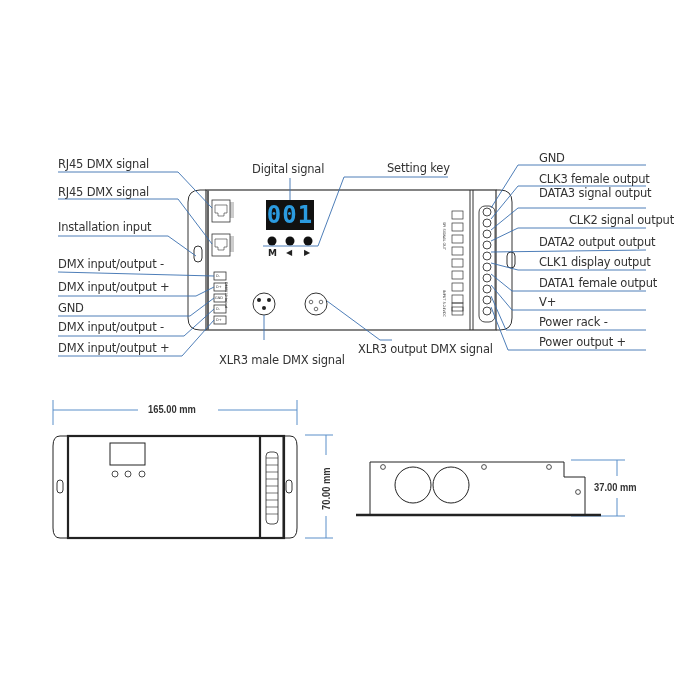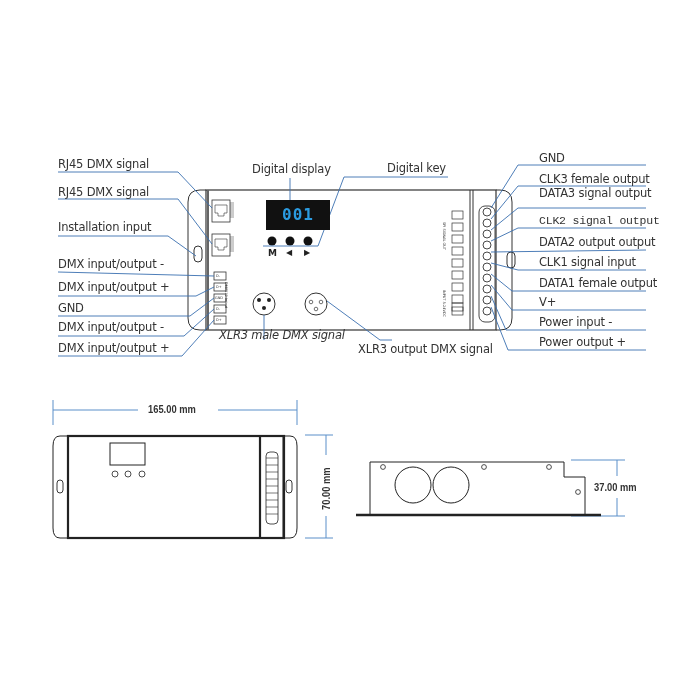--- a/index.html
+++ b/index.html
@@ -1,20 +1,20 @@
 <!DOCTYPE html>
 <html><head>
   <meta charset="utf-8">
   <style>
     html, body { margin:0; padding:0; background:#ffffff; }
     body { width:700px; height:700px; position:relative; overflow:hidden; font-family:"DejaVu Sans", sans-serif; color:#2b2b2b; }
     .lbl { position:absolute; font-size:11.5px; line-height:13px; white-space:nowrap; color:#333; letter-spacing:-0.2px;text-align:right; }
     .dim { position:absolute; font-family:"Liberation Sans", sans-serif; font-weight:bold; font-size:11px; color:#333; white-space:nowrap; transform:scaleX(0.85); transform-origin:left center; }
     svg { position:absolute; left:0; top:0; }
-    .seg { position:absolute; left:266px; top:200px; width:64px; height:30px; background:#111; color:#2b9be0; font-family:"DejaVu Sans Mono", monospace; font-weight:bold; font-size:16px; line-height:30px; text-align:center; letter-spacing:1px; }
+    .seg { position:absolute; left:266px; top:200px; width:48px; height:30px; background:#111; color:#2b9be0; font-family:"DejaVu Sans Mono", monospace; font-weight:bold; font-size:24px; line-height:30px; text-align:center; letter-spacing:1px; }
     .keylbl { position:absolute; font-size:9px; font-weight:bold; color:#222; }
     .tiny { position:absolute; font-size:3.5px; color:#333; font-family:"DejaVu Sans", sans-serif; }
   </style>
 </head>
 <body>
 
 <svg width="700" height="700" viewBox="0 0 700 700">
 
   <g stroke="#333" fill="none">
 
@@ -187,40 +187,40 @@
 
 <div class="lbl" style="left:58px;top:158px;">RJ45 DMX signal</div>
 <div class="lbl" style="left:58px;top:186px;">RJ45 DMX signal</div>
 <div class="lbl" style="left:58px;top:221px;">Installation input</div>
 <div class="lbl" style="left:58px;top:258px;">DMX input/output -</div>
 <div class="lbl" style="left:58px;top:281px;">DMX input/output +</div>
 <div class="lbl" style="left:58px;top:302px;">GND</div>
 <div class="lbl" style="left:58px;top:321px;">DMX input/output -</div>
 <div class="lbl" style="left:58px;top:342px;">DMX input/output +</div>
 
-<div class="lbl" style="left:252px;top:163px;">Digital display</div>
-<div class="lbl" style="left:387px;top:162px;">Digital key</div>
+<div class="lbl" style="left:252px;top:163px;">Digital signal</div>
+<div class="lbl" style="left:387px;top:162px;">Setting key</div>
 
 <div class="seg">001</div>
 <div class="keylbl" style="left:268px;top:248px;">M</div>
 <div class="keylbl" style="left:286px;top:248px;font-size:8px;">◀</div>
 <div class="keylbl" style="left:304px;top:248px;font-size:8px;">▶</div>
 
-<div class="lbl" style="left:219px;top:329px;font-style:italic;">XLR3 male DMX signal</div>
+<div class="lbl" style="left:219px;top:354px;">XLR3 male DMX signal</div>
 <div class="lbl" style="left:358px;top:343px;">XLR3 output DMX signal</div>
 
 <div class="lbl" style="left:539px;top:152px;">GND</div>
 <div class="lbl" style="left:539px;top:173px;">CLK3 female output</div>
 <div class="lbl" style="left:539px;top:187px;">DATA3 signal output</div>
-<div class="lbl" style="left:539px;top:214px;font-family:Liberation Mono, monospace;">CLK2 signal output</div>
+<div class="lbl" style="left:569px;top:214px;">CLK2 signal output</div>
 <div class="lbl" style="left:539px;top:236px;">DATA2 output output</div>
-<div class="lbl" style="left:539px;top:256px;">CLK1 signal input</div>
+<div class="lbl" style="left:539px;top:256px;">CLK1 display output</div>
 <div class="lbl" style="left:539px;top:277px;">DATA1 female output</div>
 <div class="lbl" style="left:539px;top:296px;">V+</div>
-<div class="lbl" style="left:539px;top:316px;">Power input -</div>
+<div class="lbl" style="left:539px;top:316px;">Power rack -</div>
 <div class="lbl" style="left:539px;top:336px;">Power output +</div>
 
 <div class="tiny" style="left:216px;top:274px;">D-</div>
 <div class="tiny" style="left:216px;top:285px;">D+</div>
 <div class="tiny" style="left:215px;top:296px;">GND</div>
 <div class="tiny" style="left:216px;top:307px;">D-</div>
 <div class="tiny" style="left:216px;top:318px;">D+</div>
 <div class="tiny" style="left:228px;top:282px;transform:rotate(90deg);transform-origin:left top;">DMX512 in/out</div>
 <div class="tiny" style="left:446px;top:222px;transform:rotate(90deg);transform-origin:left top;">SPI SIGNAL OUT</div>
 <div class="tiny" style="left:446px;top:290px;transform:rotate(90deg);transform-origin:left top;">INPUT 5-24VDC</div>

